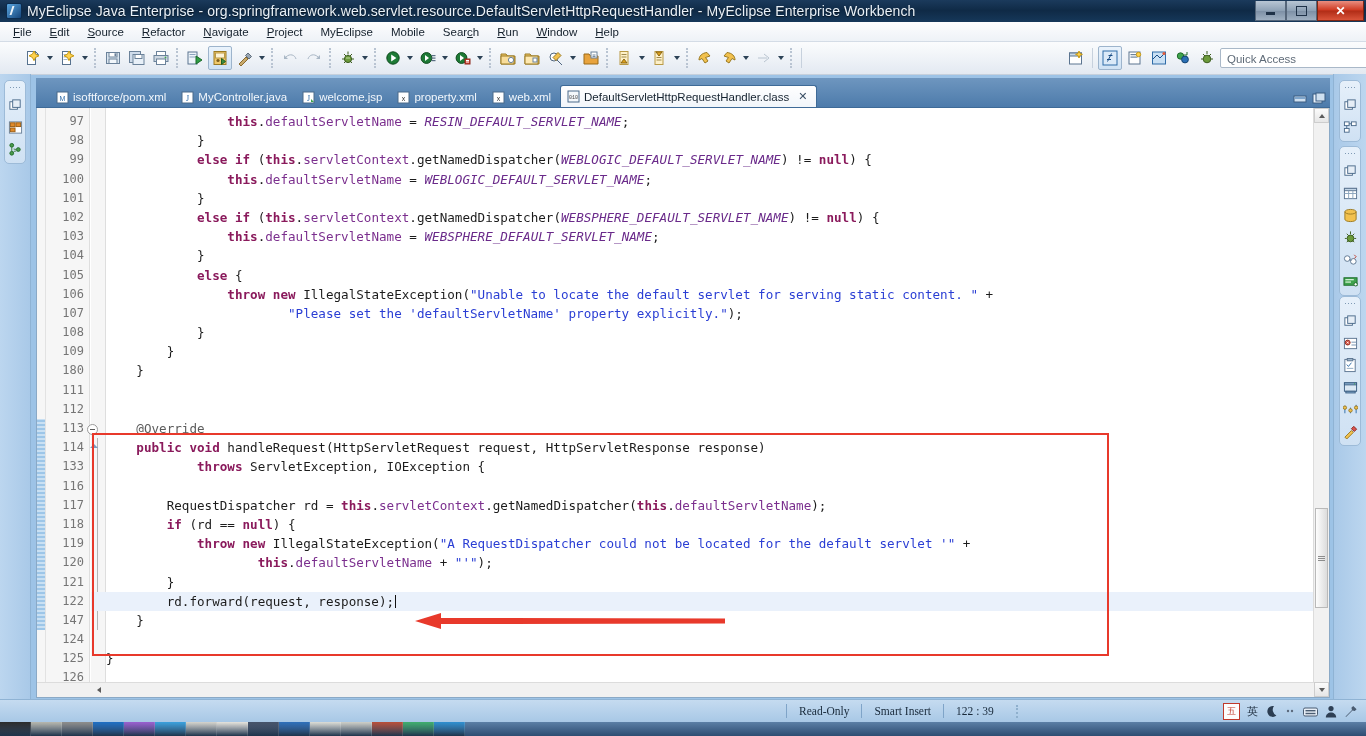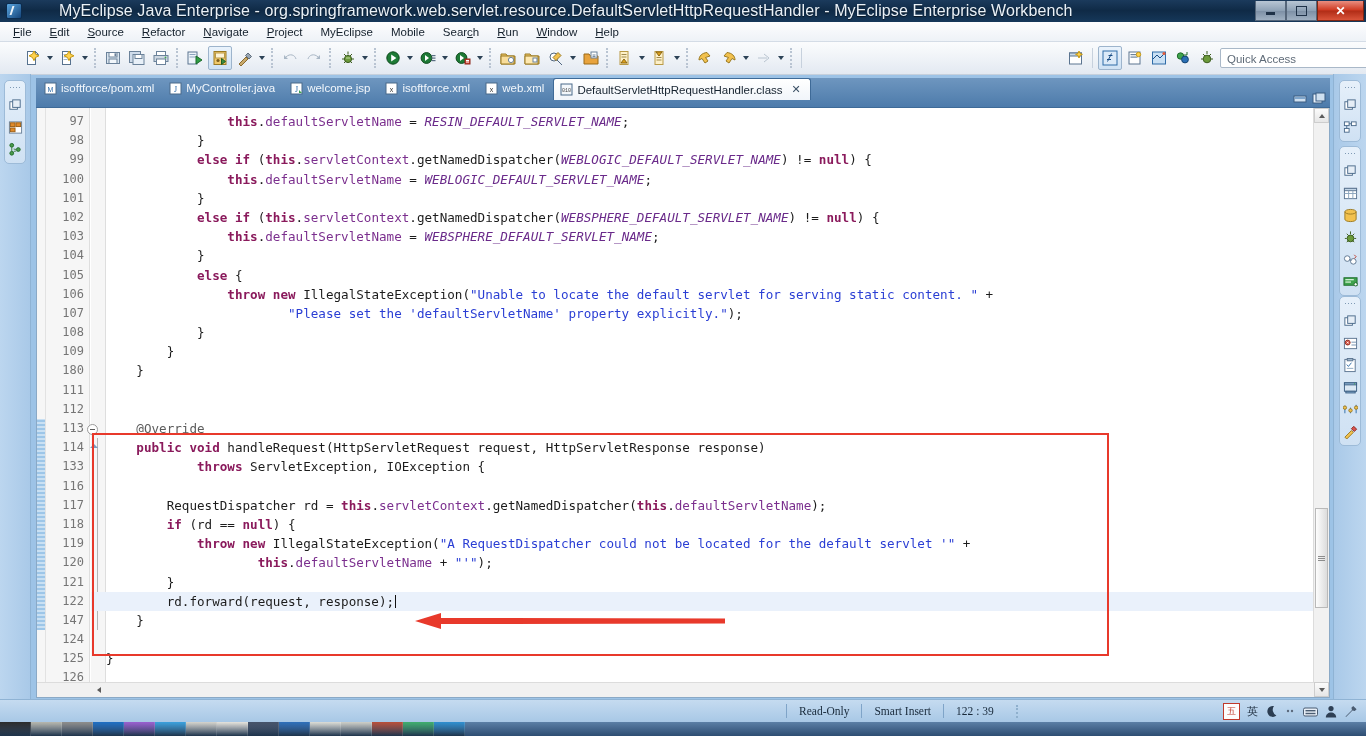--- a/index.html
+++ b/index.html
@@ -22,22 +22,22 @@
     width:14px;height:14px;margin-left:6px;margin-right:5px;
     background:linear-gradient(135deg,#5aa7e0,#14447a);
     border:1px solid #0c2c4e;border-radius:2px;
     position:relative;flex:none;
   }
   .title-icon:after{
     content:"";position:absolute;left:4px;top:2px;width:2px;height:9px;
     background:#fff;transform:skewX(-18deg);opacity:.9;
   }
   .title-text{
-    color:#e9f1f8;font-size:16px;white-space:nowrap;
-    text-shadow:0 1px 1px rgba(0,0,0,.6);letter-spacing:.1px;margin-left:32px;
+    color:#e9f1f8;font-size:14px;white-space:nowrap;
+    text-shadow:0 1px 1px rgba(0,0,0,.6);letter-spacing:.1px;
   }
   .winbtns{position:absolute;right:0;top:0;height:22px;display:flex;align-items:flex-start;}
   .winbtn{
     width:29px;height:19px;margin-top:1px;
     border:1px solid #55667a;border-top:none;
     background:linear-gradient(180deg,#b8c6d4 0%,#8fa2b6 50%,#7b8ea4 51%,#9fb0c2 100%);
     display:flex;align-items:center;justify-content:center;
     font-size:10px;color:#20354b;position:relative;
   }
   .winbtn.close{
@@ -118,21 +118,21 @@
   }
 
   
   .editor-wrap{
     position:absolute;left:36px;top:78px;width:1294px;height:612px;
   }
   .tabbar{
     position:relative;height:30px;
     background:linear-gradient(180deg,#6e96bf,#4d7bab);
     border-bottom:1px solid #3e6a97;
-    display:flex;padding-left:2px;box-sizing:border-box;
+    display:flex;align-items:flex-end;padding-left:14px;box-sizing:border-box;
   }
   .tab{
     height:20px;display:flex;align-items:center;gap:4px;
     padding:0 9px 0 6px;font-size:11.5px;color:#f2f7fc;
     white-space:nowrap;position:relative;cursor:default;
   }
   .tab.active{
     background:linear-gradient(180deg,#ffffff,#f1f5fa);
     color:#15222f;border:1px solid #3e6a97;border-bottom:none;
     border-radius:3px 3px 0 0;height:21px;
@@ -705,21 +705,21 @@
             <text x="6.5" y="9.5" font-size="8" text-anchor="middle" fill="#2f6ca8" font-family="Liberation Serif">J</text>
             <path d="M9 8l3 3-3 0z" fill="#3fa34d"></path>
           </svg>
           <span>welcome.jsp</span>
         </div>
         <div class="tab">
           <svg class="tabicon" viewBox="0 0 13 13">
             <rect x="1" y="1" width="11" height="11" fill="#fff" stroke="#4a6a8a"></rect>
             <text x="6.5" y="9.5" font-size="7" text-anchor="middle" fill="#333" font-family="Liberation Sans">x</text>
           </svg>
-          <span>isoftforce.xml</span>
+          <span>property.xml</span>
         </div>
         <div class="tab">
           <svg class="tabicon" viewBox="0 0 13 13">
             <rect x="1" y="1" width="11" height="11" fill="#fff" stroke="#4a6a8a"></rect>
             <text x="6.5" y="9.5" font-size="7" text-anchor="middle" fill="#333" font-family="Liberation Sans">x</text>
           </svg>
           <span>web.xml</span>
         </div>
         <div class="tab active">
           <svg class="tabicon" viewBox="0 0 13 13">

